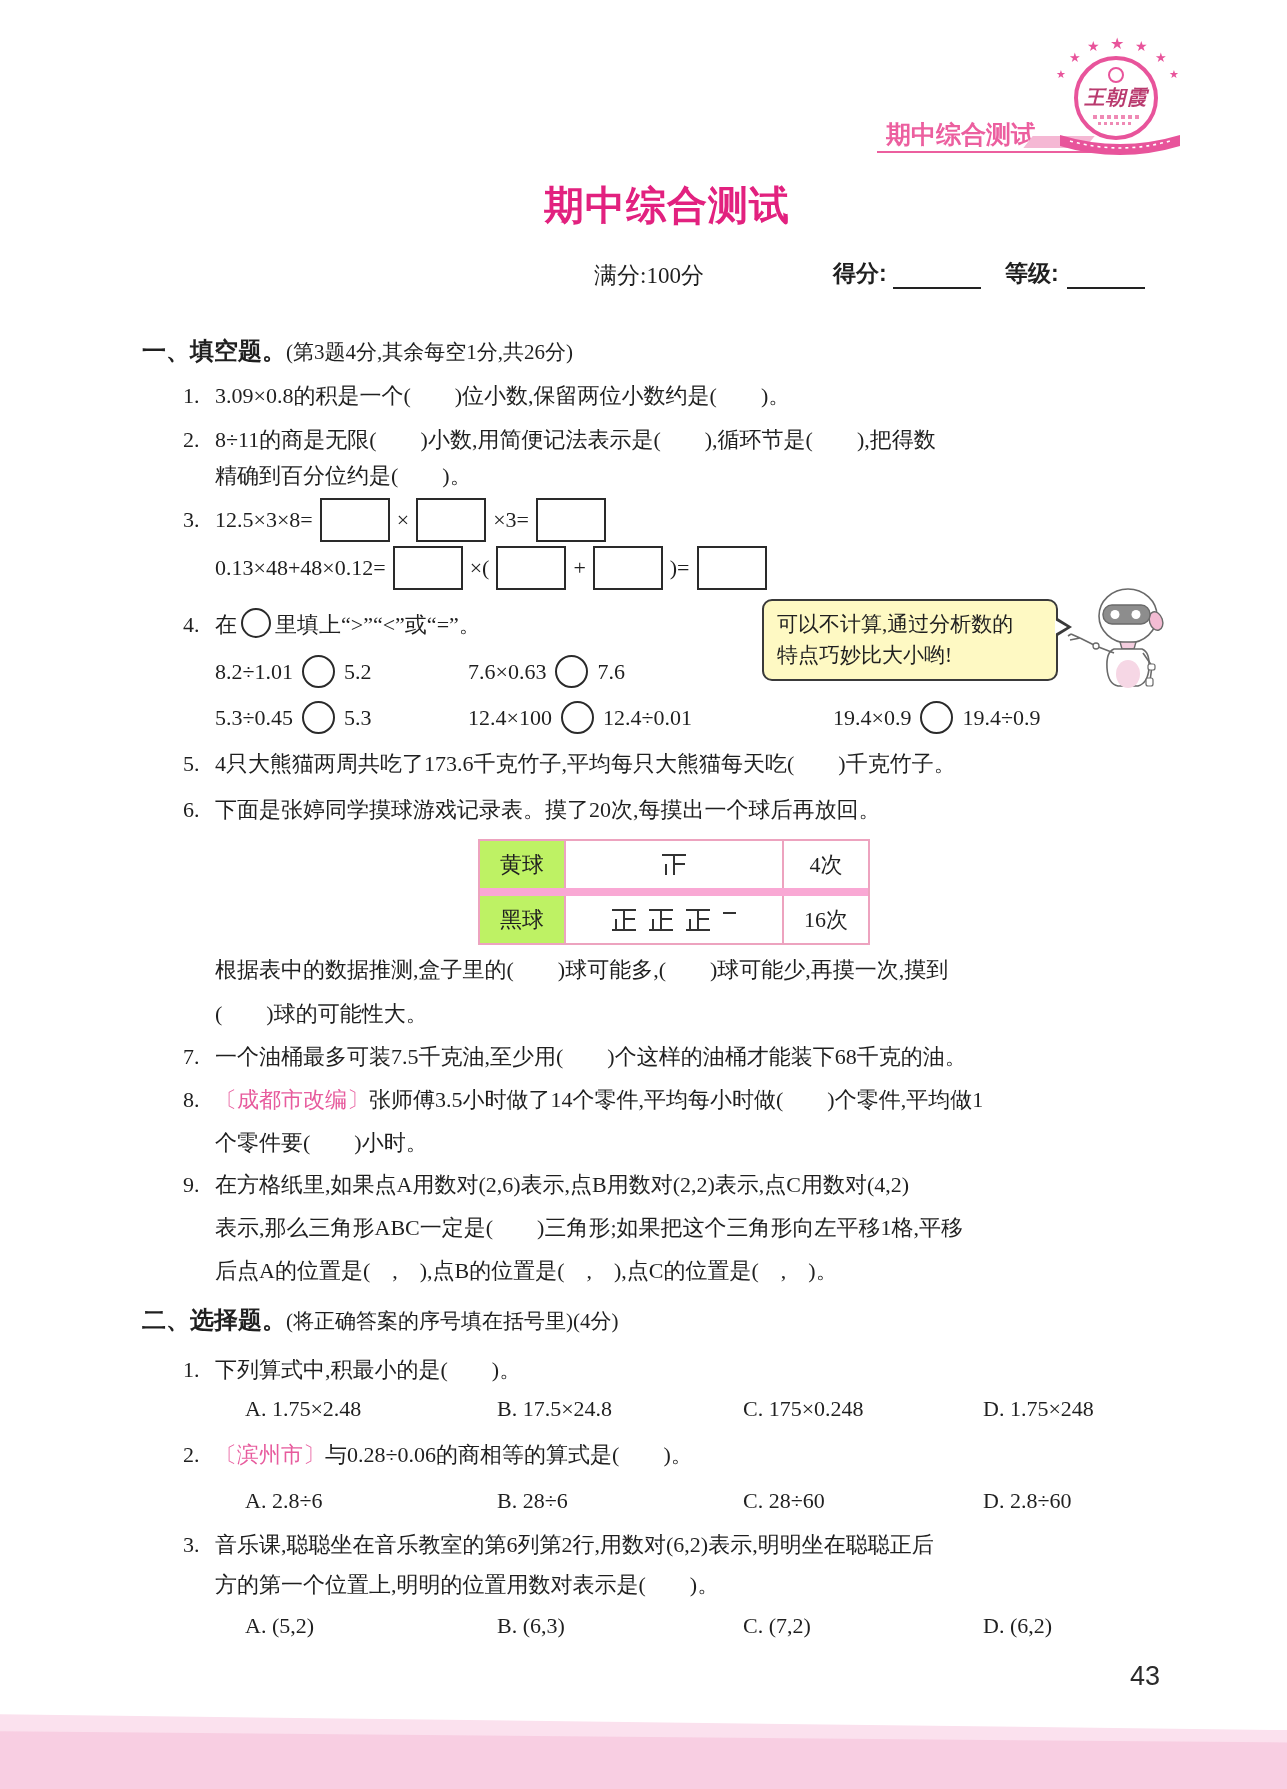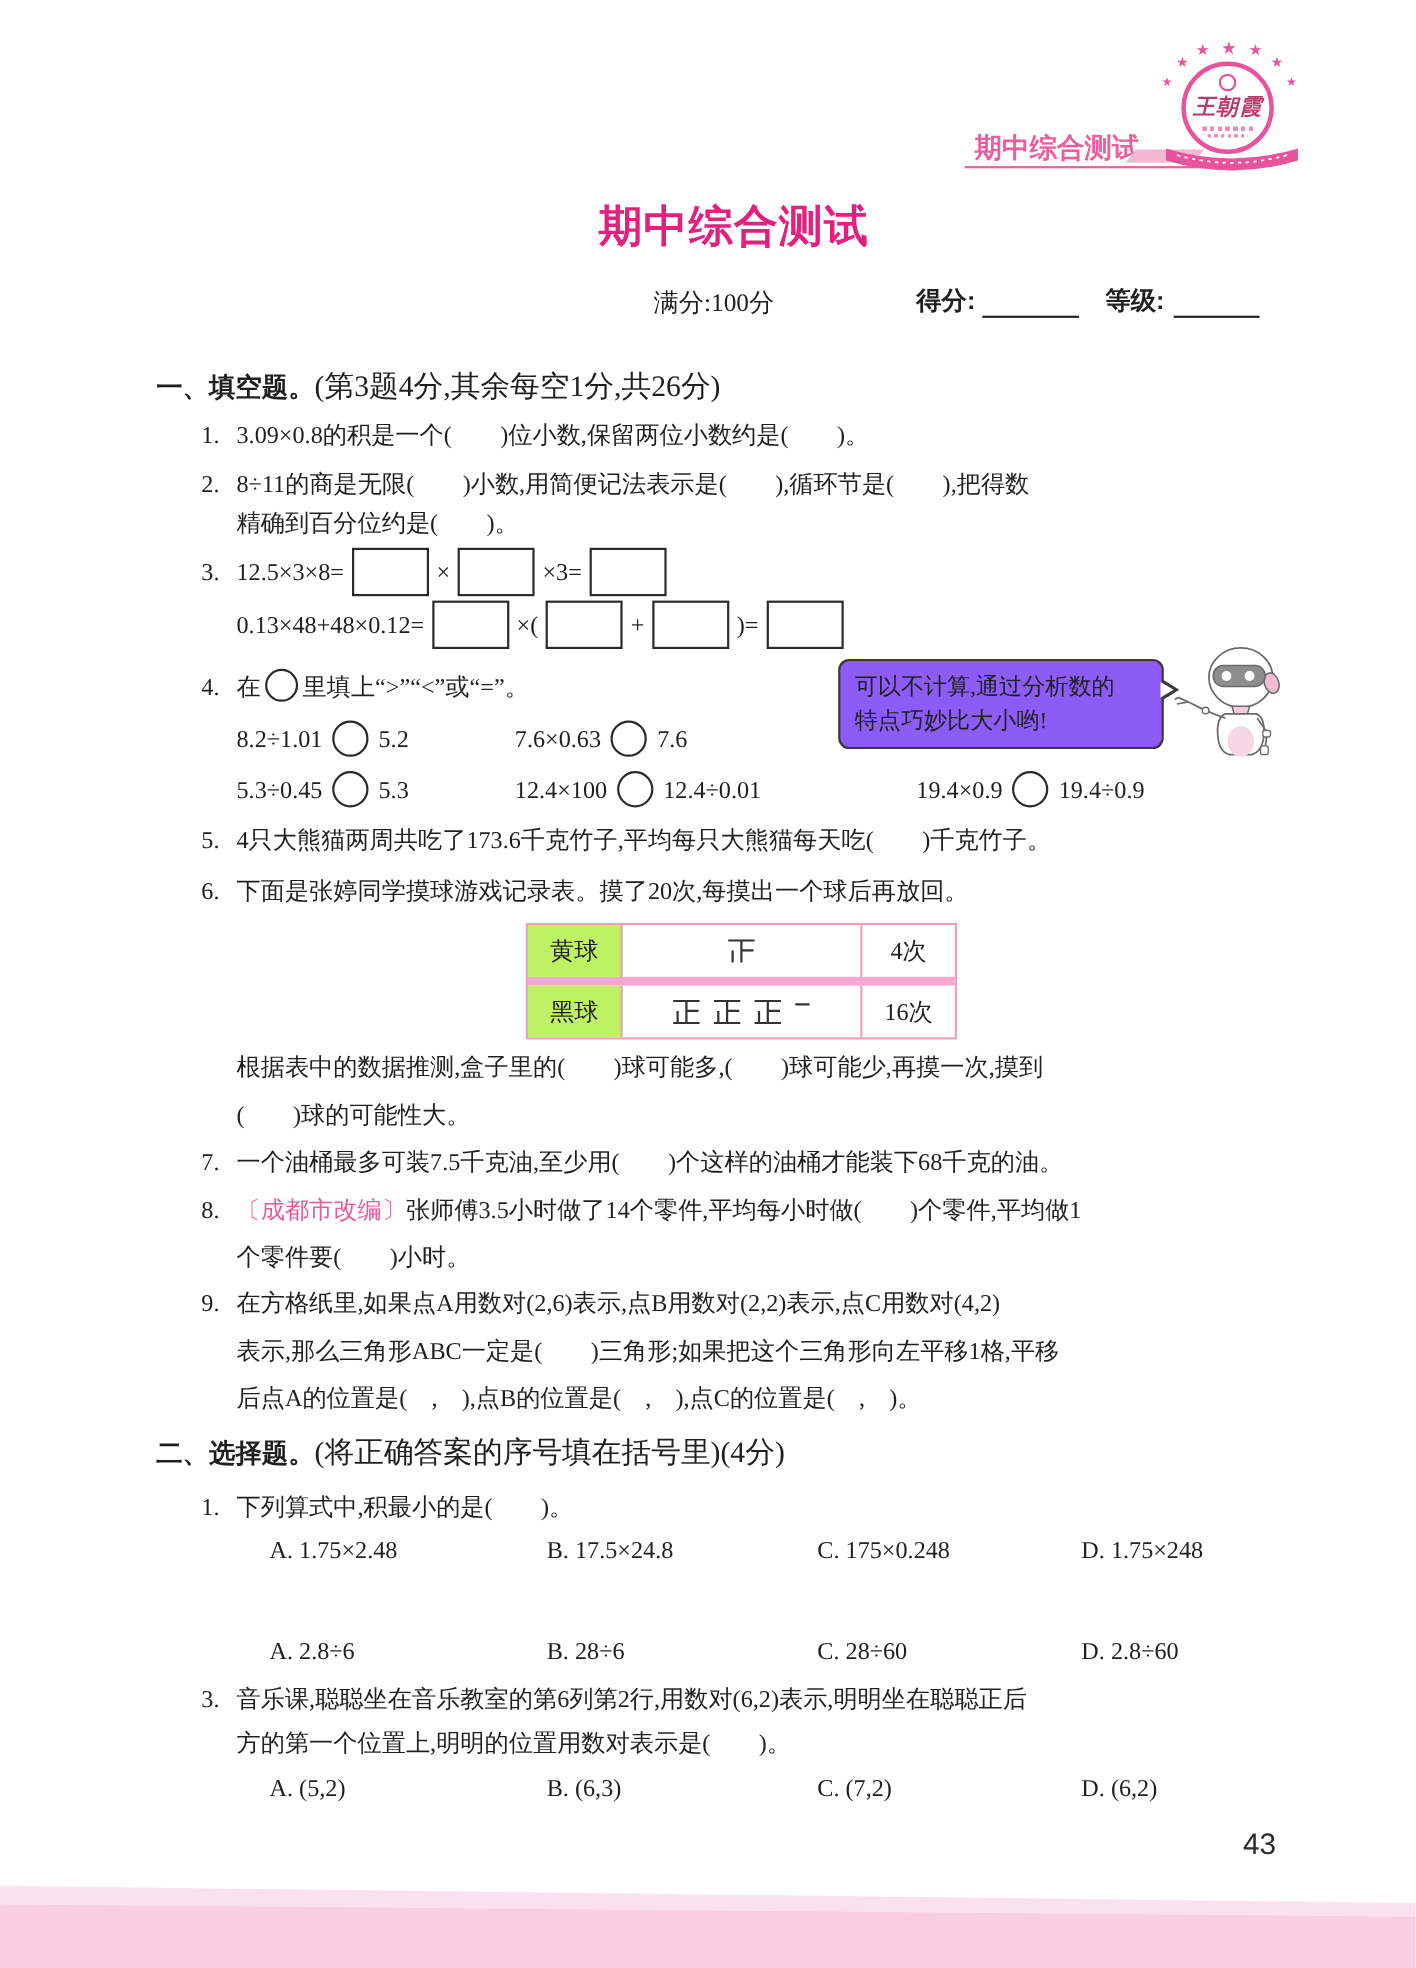--- a/index.html
+++ b/index.html
@@ -3,29 +3,29 @@
 <meta charset="utf-8">
 <style>
   html,body{margin:0;padding:0;background:#fff;}
   .page{position:relative;width:1287px;height:1789px;background:#fff;overflow:hidden;
         font-family:"Liberation Serif","DejaVu Serif",serif;color:#1f1f1f;}
   .abs{position:absolute;}
   .line{position:absolute;font-size:22px;white-space:nowrap;line-height:30px;}
   .qnum{display:inline-block;width:32px;}
   .cont{}
   .sec-head{font-family:"Liberation Sans","DejaVu Sans",sans-serif;font-weight:bold;font-size:24px;}
-  .sec-note{font-family:"Liberation Serif",serif;font-weight:normal;font-size:27px;}
+  .sec-note{font-family:"Liberation Serif",serif;font-weight:normal;font-size:21px;}
   .pinktag{color:#e75b9d;}
   .abox{display:inline-block;width:66px;height:40px;border:2px solid #2a2a2a;background:#fff;margin:0 7px;flex:0 0 auto;}
   .boxrow{display:flex;align-items:center;height:48px;}
   .scirc{display:inline-block;width:26px;height:26px;border:2px solid #2a2a2a;border-radius:50%;vertical-align:-6px;margin:0 4px;}
   .cmp{position:absolute;display:flex;align-items:center;font-size:22px;white-space:nowrap;}
   .ccirc{display:inline-block;width:29px;height:29px;border:2px solid #2a2a2a;border-radius:50%;margin:0 9px;flex:0 0 auto;}
   .bubble{position:absolute;left:762px;top:599px;width:296px;height:82px;border:2px solid #3a3a3a;
-          border-radius:10px;background:#8b5cf6;box-sizing:border-box;padding:8px 13px;
+          border-radius:10px;background:#fef9c3;box-sizing:border-box;padding:8px 13px;
           font-size:21px;line-height:31px;white-space:nowrap;}
   .bubble::before{content:"";position:absolute;right:-16px;top:16px;width:0;height:0;
           border-top:10px solid transparent;border-bottom:10px solid transparent;border-left:16px solid #3a3a3a;}
   .bubble::after{content:"";position:absolute;right:-11px;top:19px;width:0;height:0;
           border-top:7px solid transparent;border-bottom:7px solid transparent;border-left:12px solid #fff;}
   .rec-table{position:absolute;left:478px;top:839px;width:392px;border:2px solid #eda3bf;box-sizing:border-box;}
   .rt-row{display:flex;height:47px;}
   .rt-row + .rt-row{border-top:8px solid #f9a8d4;}
   .rt-label{width:84px;background:#bef264;border-right:2px solid #eda3bf;display:flex;align-items:center;justify-content:center;font-size:22px;flex:0 0 auto;}
   .rt-tally{flex:1 1 auto;border-right:2px solid #eda3bf;display:flex;align-items:center;justify-content:center;gap:9px;}
@@ -279,20 +279,23 @@
   <div class="line" style="left:183px;top:1355px;">
     <span class="qnum">1.</span><span>下列算式中,积最小的是(　　)。</span>
   </div>
   <div class="opt-row" style="left:215px;top:1396px;">
     <span class="opt optA">A. 1.75×2.48</span>
     <span class="opt optB">B. 17.5×24.8</span>
     <span class="opt optC">C. 175×0.248</span>
     <span class="opt optD">D. 1.75×248</span>
   </div>
 
+  <div class="line" style="left:183px;top:1440px;">
+    <span class="qnum">2.</span><span class="pinktag">〔滨州市〕</span><span>与0.28÷0.06的商相等的算式是(　　)。</span>
+  </div>
   <div class="opt-row" style="left:215px;top:1488px;">
     <span class="opt optA">A. 2.8÷6</span>
     <span class="opt optB">B. 28÷6</span>
     <span class="opt optC">C. 28÷60</span>
     <span class="opt optD">D. 2.8÷60</span>
   </div>
 
   <div class="line" style="left:183px;top:1530px;">
     <span class="qnum">3.</span><span>音乐课,聪聪坐在音乐教室的第6列第2行,用数对(6,2)表示,明明坐在聪聪正后</span>
   </div>

